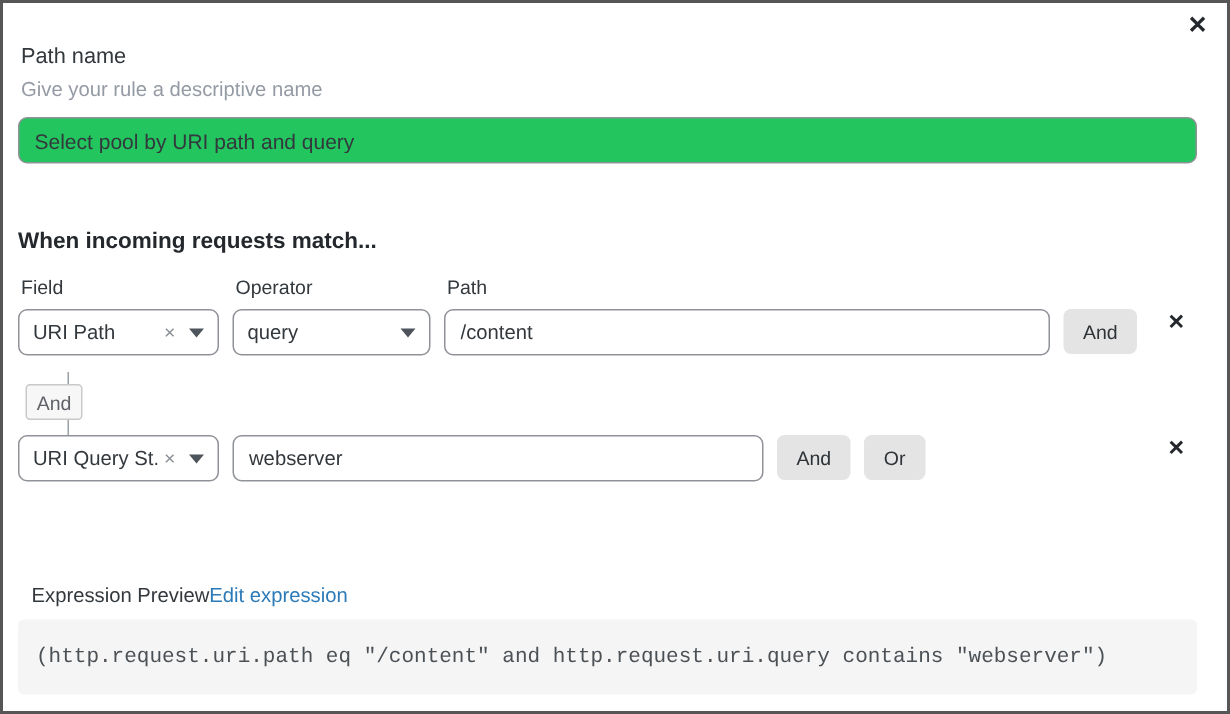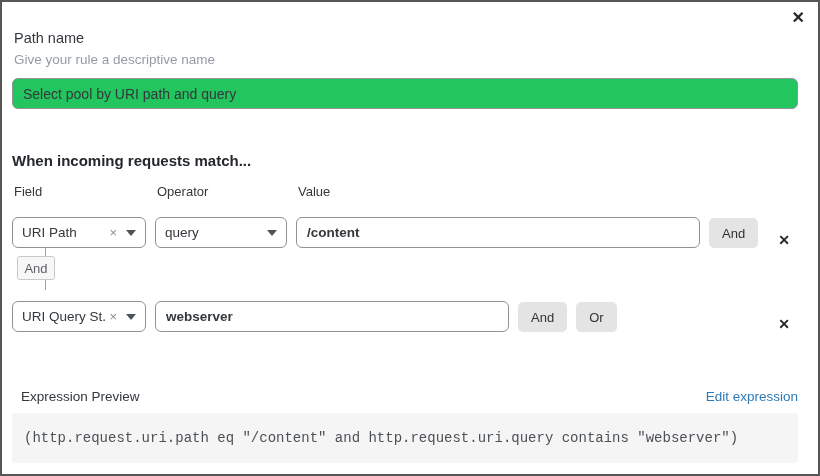--- a/index.html
+++ b/index.html
@@ -51,21 +51,21 @@
   }
   .cols {
     display: flex; gap: 9px;
     margin-top: 15px;
     font-size: 13px; line-height: 15px; color: #33383d;
   }
   .cols .c { padding-left: 2px; }
   .c-field { width: 134px; }
   .c-op { width: 132px; }
   .crow {
-    display: flex; gap: 9px; align-items: flex-end;
+    display: flex; gap: 9px; align-items: flex-start;
     margin-top: 7px; height: 42px;
   }
   .select {
     display: flex; align-items: center;
     height: 31px; background: #fff;
     border: 1px solid #8f9297; border-radius: 6px;
     padding: 0 9px; cursor: pointer;
     font-size: 13.5px; color: #33383d;
   }
   .select .sel-text { flex: 1; white-space: nowrap; overflow: hidden; }
@@ -75,21 +75,21 @@
   }
   .caret {
     width: 0; height: 0; flex: none;
     border-left: 5px solid transparent;
     border-right: 5px solid transparent;
     border-top: 6px solid #4e545b;
   }
   .val-input {
     height: 31px; border: 1px solid #8f9297; border-radius: 6px;
     padding: 0 10px; outline: none;
-    font-family: inherit; font-size: 13.5px; color: #33383d; font-weight: bold;
+    font-family: inherit; font-size: 13.5px; color: #33383d;
   }
   .val-1 { width: 404px; }
   .val-2 { width: 354px; }
   .conj-btn {
     height: 30px; padding: 0 13px;
     background: #e4e4e4; border: none; border-radius: 5px;
     font-family: inherit; font-size: 13px; color: #2e3338;
     cursor: pointer;
   }
   .row-del {
@@ -101,21 +101,21 @@
   .conn-line { width: 1px; background: #9aa0a6; margin-left: 28px; }
   .conn-line.top { height: 8px; }
   .conn-line.bottom { height: 10px; }
   .conn-badge {
     width: 38px; height: 24px;
     background: #f7f7f7; border: 1px solid #c9c9c9; border-radius: 3px;
     display: flex; align-items: center; justify-content: center;
     font-size: 13px; color: #5f6368;
   }
   .expr-header {
-    display: flex; justify-content: space-between; align-items: baseline;
+    display: flex; align-items: baseline;
     margin-top: 57px;
   }
   .expr-label { margin-left: 9px; font-size: 13.5px; line-height: 16px; color: #33383d; }
   .expr-link {
     font-size: 13.5px; color: #2c7bb8; text-decoration: none; cursor: pointer;
   }
   .code-box {
     margin-top: 8px; height: 50px;
     background: #f5f5f5; border-radius: 4px;
     display: flex; align-items: center;
@@ -135,21 +135,21 @@
 
   <div class="rule-label">Path name</div>
   <div class="rule-helper">Give your rule a descriptive name</div>
   <input class="text-input" type="text" value="Select pool by URI path and query" style="">
 
   <div class="match-heading">When incoming requests match...</div>
 
   <div class="cols">
     <span class="c c-field">Field</span>
     <span class="c c-op">Operator</span>
-    <span class="c">Value</span>
+    <span class="c">Path</span>
   </div>
 
   <div class="crow">
     <div class="select c-field">
       <span class="sel-text">URI Path</span>
       <span class="clear-x">×</span>
       <span class="caret"></span>
     </div>
     <div class="select c-op">
       <span class="sel-text">query</span>

